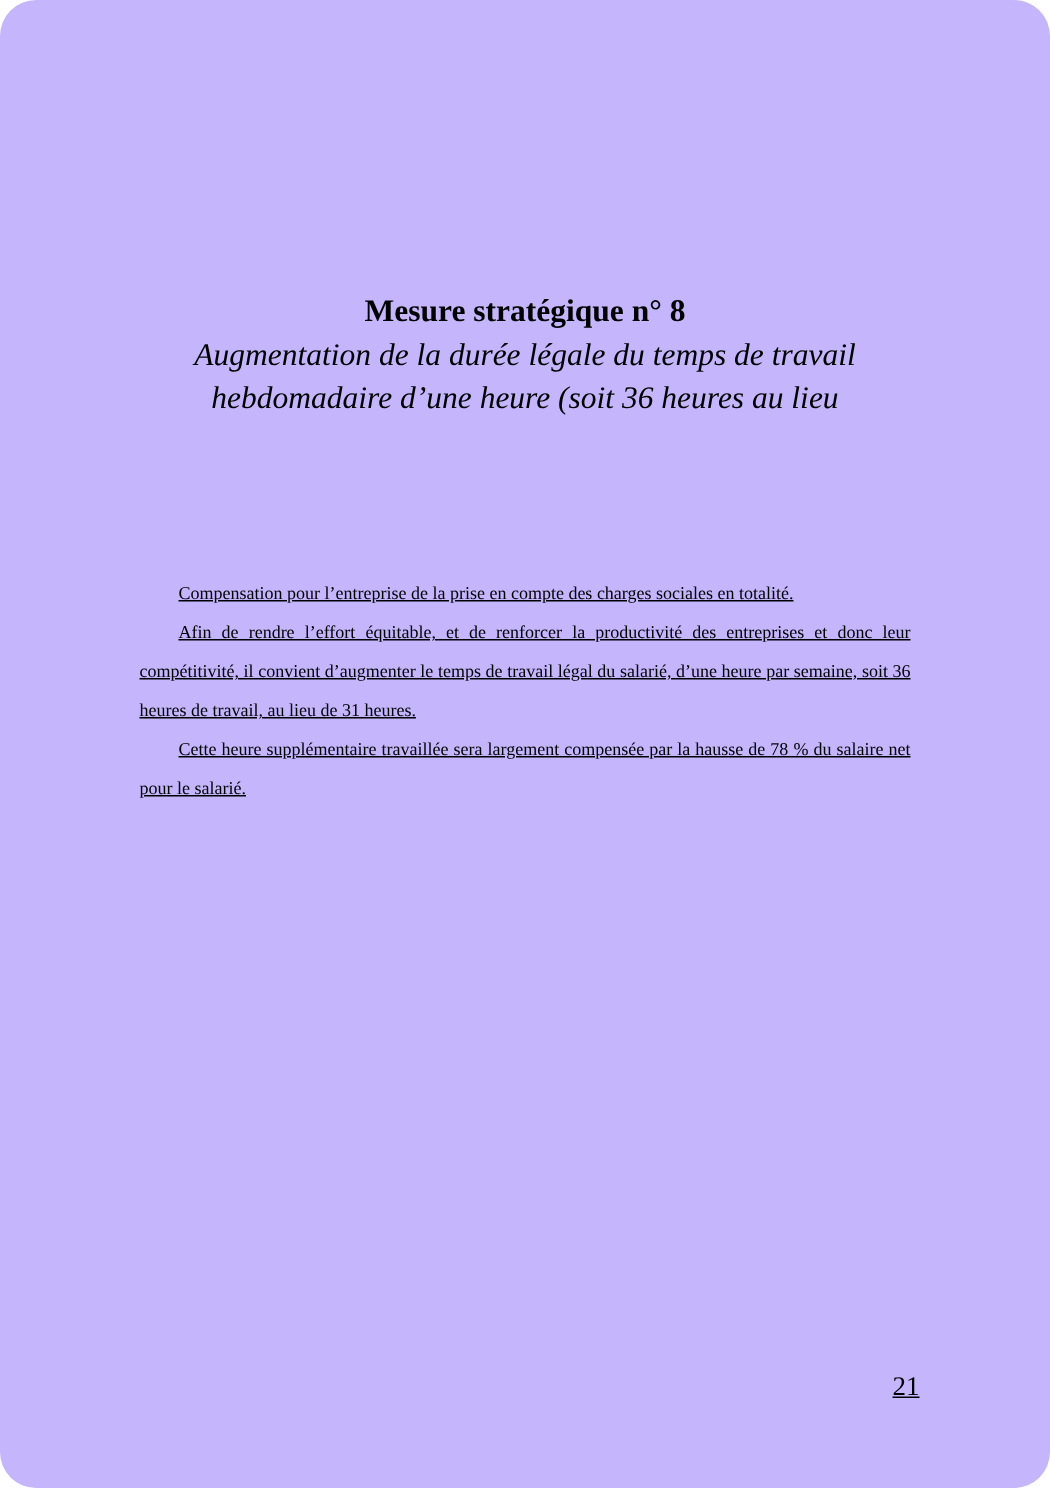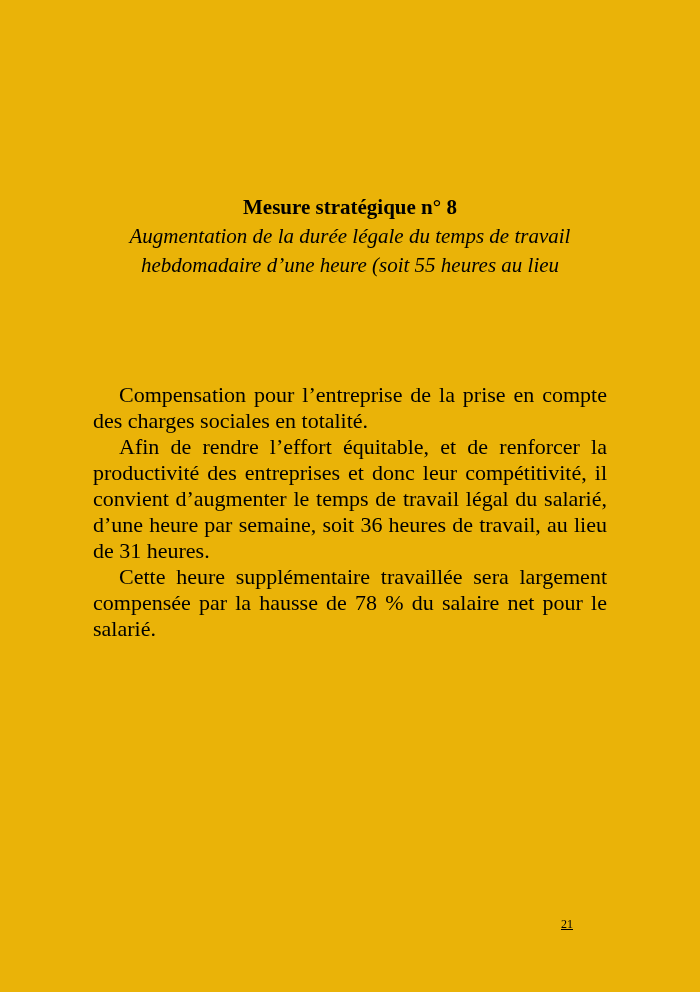--- a/index.html
+++ b/index.html
@@ -4,24 +4,25 @@
 <style>
   html, body {
     margin: 0;
     padding: 0;
     background: #ffffff;
   }
   .page {
     position: relative;
     width: 700px;
     height: 992px;
-    background: #eab308;
+    background: #c4b5fd;
     color: #000000;
     font-family: "Liberation Serif", serif;
     overflow: hidden;
+    border-radius: 24px;
   }
   .heading {
     position: absolute;
     top: 192px;
     left: 0;
     right: 0;
     text-align: center;
   }
   .title {
     margin: 0;
@@ -34,47 +35,48 @@
     font-size: 21px;
     font-weight: normal;
     font-style: italic;
     line-height: 29px;
   }
   .body-text {
     position: absolute;
     top: 382px;
     left: 93px;
     width: 514px;
-    font-size: 22px;
+    font-size: 12px;
     line-height: 26px;
     text-align: justify;
+    text-decoration: underline;
   }
   .para {
     margin: 0;
     text-indent: 26px;
   }
   .page-number {
     position: absolute;
     top: 913px;
-    left: 561px;
-    font-size: 12px;
+    left: 595px;
+    font-size: 18px;
     line-height: 22px;
     text-decoration: underline;
   }
 </style>
 </head>
 <body>
 
 <div class="page">
 
   <div class="heading">
     <h1 class="title">Mesure stratégique n° 8</h1>
     <div class="subtitle">
       <div class="subtitle-line">Augmentation de la durée légale du temps de travail</div>
-      <div class="subtitle-line">hebdomadaire d’une heure (soit 55 heures au lieu</div>
+      <div class="subtitle-line">hebdomadaire d’une heure (soit 36 heures au lieu</div>
     </div>
   </div>
 
   <div class="body-text">
     <p class="para">Compensation pour l’entreprise de la prise en compte des charges sociales en totalité.</p>
     <p class="para">Afin de rendre l’effort équitable, et de renforcer la productivité des entreprises et donc leur compétitivité, il convient d’augmenter le temps de travail légal du salarié, d’une heure par semaine, soit 36 heures de travail, au lieu de 31 heures.</p>
     <p class="para">Cette heure supplémentaire travaillée sera largement compensée par la hausse de 78 % du salaire net pour le salarié.</p>
   </div>
 
   <div class="page-number">21</div>

